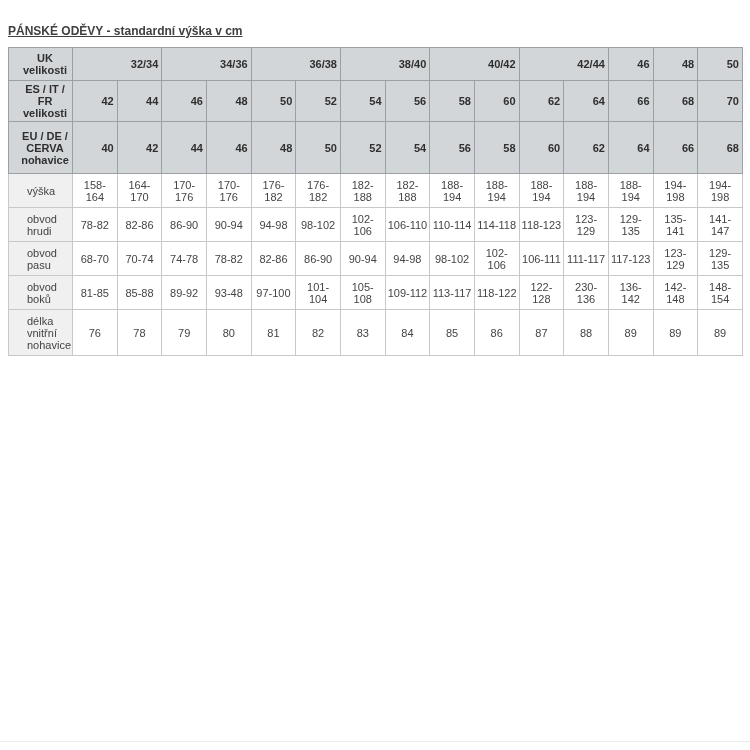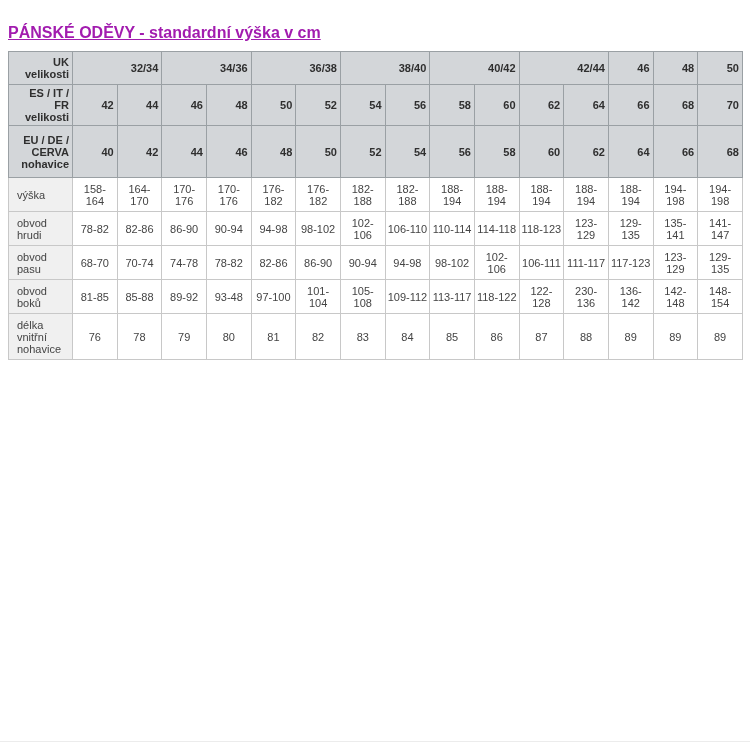--- a/index.html
+++ b/index.html
@@ -14,62 +14,62 @@
     width:750px;height:750px;
     background:#ffffff;
     font-family:"Liberation Sans", sans-serif;
     color:var(--text);
     position:relative;
     overflow:hidden;
   }
   .page-title{
     display:inline-block;
     margin:24px 0 9px 8px;
-    font-size:16px;
+    font-size:12px;
     font-weight:bold;
-    color:#a21caf;
+    color:#404040;
     text-decoration:underline;
     cursor:pointer;
   }
   table.size-table{
     border-collapse:collapse;
     table-layout:fixed;
     width:735px;
     margin-left:8px;
     font-size:11px;
   }
   col.label-col{width:64px;}
   thead th{
     background:var(--header-bg);
     border:1px solid var(--header-border);
     font-weight:bold;
     text-align:right;
     color:#2f2f2f;
     padding:2px 3px;
   }
   thead th.label-cell{
-    text-align:right;
+    text-align:center;
     padding-left:12px;
   }
   thead tr:nth-child(1){height:33px;}
   thead tr:nth-child(2){height:38px;border-radius:11px;}
   thead tr:nth-child(3){height:52px;}
   thead tr:nth-child(4){height:30px;}
   tbody td{
     background:#ffffff;
     border:1px solid var(--body-border);
     text-align:center;
     font-weight:normal;
     color:#444444;
     padding:2px 2px;
   }
   tbody td.label-cell{
     background:var(--label-bg);
     text-align:left;
-    padding-left:8px;
+    padding-left:18px;
   }
   tbody tr{height:34px;}
   tbody tr:last-child{height:46px;}
   .bottom-divider{
     position:absolute;
     left:0;right:0;
     bottom:8px;
     border-top:1px solid #ececec;
   }
 </style>

